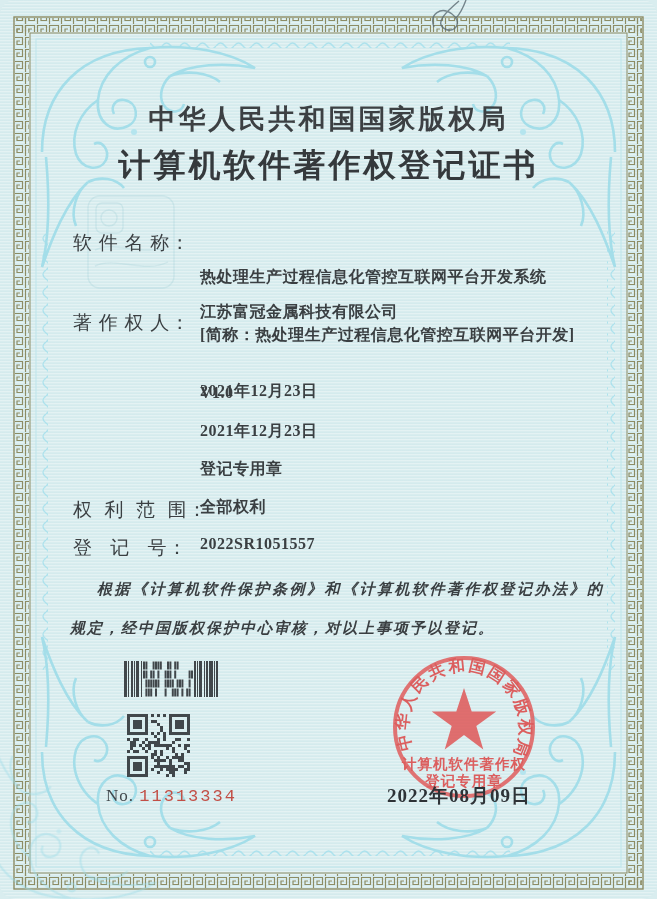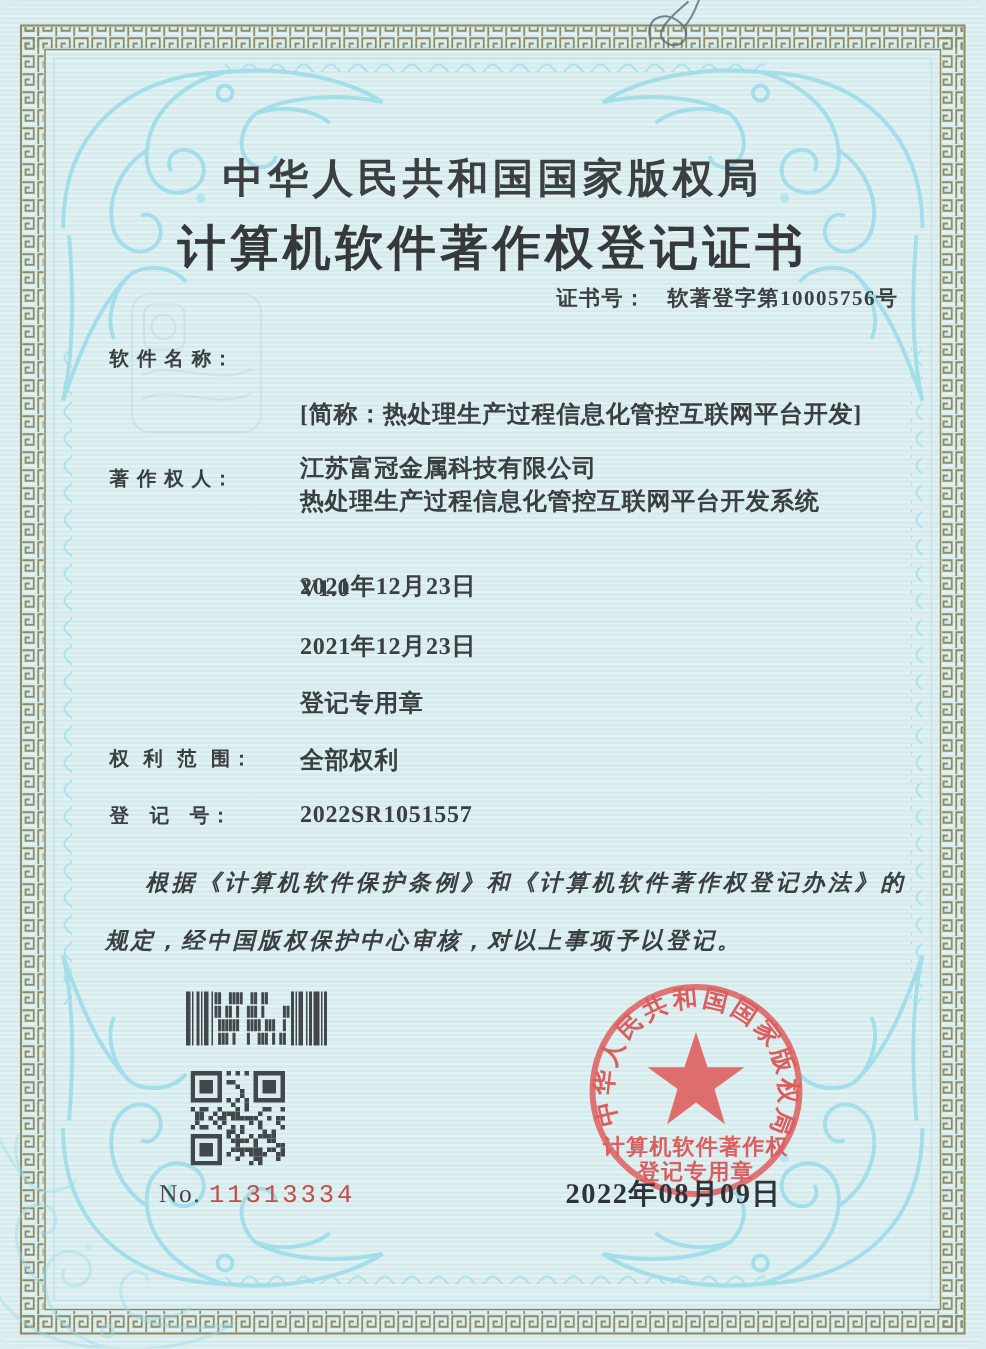--- a/index.html
+++ b/index.html
@@ -22,37 +22,37 @@
   }
   .cert-title{
     left:0;top:144px;width:657px;text-align:center;
     font-size:32px;font-weight:bold;letter-spacing:3px;color:#35393c;
   }
   .certline{
     top:190px;right:58px;font-size:14px;font-weight:bold;color:#3c4043;letter-spacing:1px;
   }
   .certline .gap{display:inline-block;width:14px;}
   .label{
-    position:absolute;left:73px;font-size:13px;font-weight:bold;color:#3a3f42;
+    position:absolute;left:73px;font-size:19px;font-weight:normal;color:#3a3f42;
     white-space:pre;letter-spacing:1px;
   }
   .value{
     position:absolute;left:200px;font-size:16px;font-weight:600;color:#3a3f42;
     letter-spacing:0.5px;white-space:pre;
   }
   .value .vline{display:block;line-height:22px;}
   .statement{
     left:70px;top:570px;width:534px;
     font-size:15px;font-weight:600;color:#3a3f42;
     line-height:39px;letter-spacing:2px;text-indent:1.8em;text-align:justify;font-style:italic;
   }
   .serial{left:106px;top:786px;font-size:17px;color:#41474b;letter-spacing:1px;}
   .serial .num{color:#c24f46;font-family:"Liberation Mono","DejaVu Sans Mono",monospace;font-size:17px;letter-spacing:2px;}
   .issue-date{
-    left:377px;top:783px;font-size:19px;font-weight:bold;color:#2e3337;letter-spacing:1px;
+    left:387px;top:783px;font-size:19px;font-weight:bold;color:#2e3337;letter-spacing:1px;
   }
   .barcode-wrap{left:124px;top:660px;width:96px;height:38px;}
   .qr-wrap{left:127px;top:714px;width:63px;height:63px;}
   .stamp-wrap{left:369px;top:632px;width:190px;height:190px;opacity:.92;}
 </style>
 </head>
 <body>
 
 <div class="page">
 
@@ -107,26 +107,25 @@
       <circle cx="109" cy="218" r="8"></circle>
       <path d="M95,250 C115,240 145,258 168,246"></path>
       <path d="M95,266 C115,256 145,274 168,262"></path>
     </g>
 
     <path d="M459,1 C446,12 434,23 445,29 C455,34 463,22 452,14 C441,6 429,14 434,27 M466,0 C463,8 460,14 456,18" stroke="#5a6a72" stroke-width="1.4" fill="none" opacity="0.8"></path>
   </svg>
 
   <div class="abs authority">中华人民共和国国家版权局</div>
   <div class="abs cert-title">计算机软件著作权登记证书</div>
-  <div class="abs certline"><span>证书号：</span><span class="gap"></span><span>软著登字第10005756号</span></div>
 
   <div class="label" style="top:230px">软 件 名 称：</div>
   <div class="value" style="top:230px;width:400px">
+    <span class="vline">热处理生产过程信息化管控互联网平台开发系统</span>
     <span class="vline">[简称：热处理生产过程信息化管控互联网平台开发]</span>
-    <span class="vline">热处理生产过程信息化管控互联网平台开发系统</span>
     <span class="vline">V1.0</span>
   </div>
 
   <div class="label" style="top:310px">著 作 权 人：</div>
   <div class="value" style="top:302px">江苏富冠金属科技有限公司</div>
 
   <div class="value" style="top:381px">2021年12月23日</div>
 
   <div class="value" style="top:421px">2021年12月23日</div>
 

